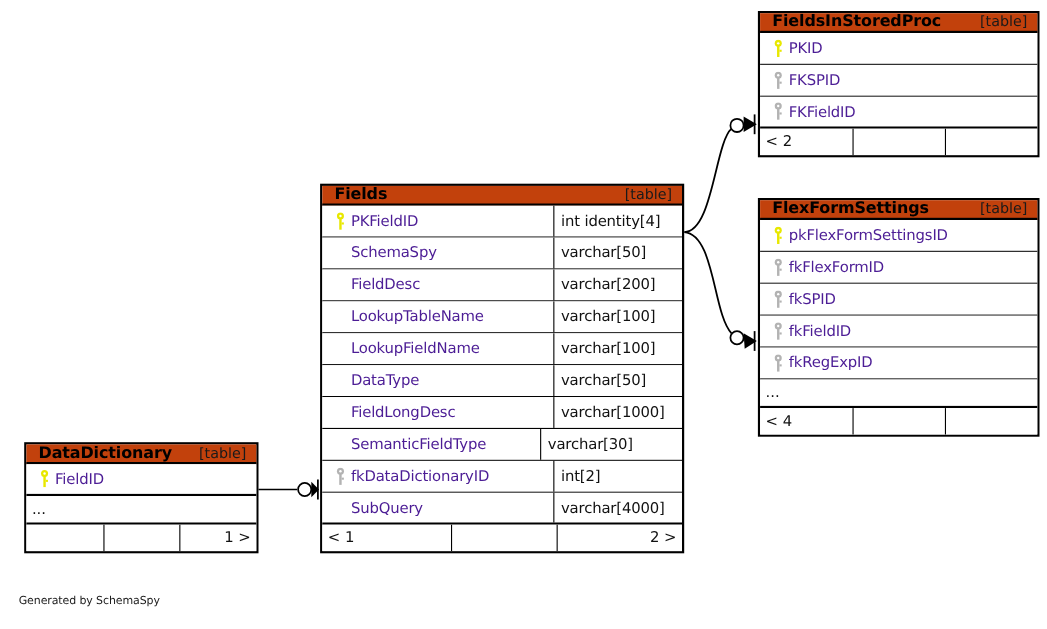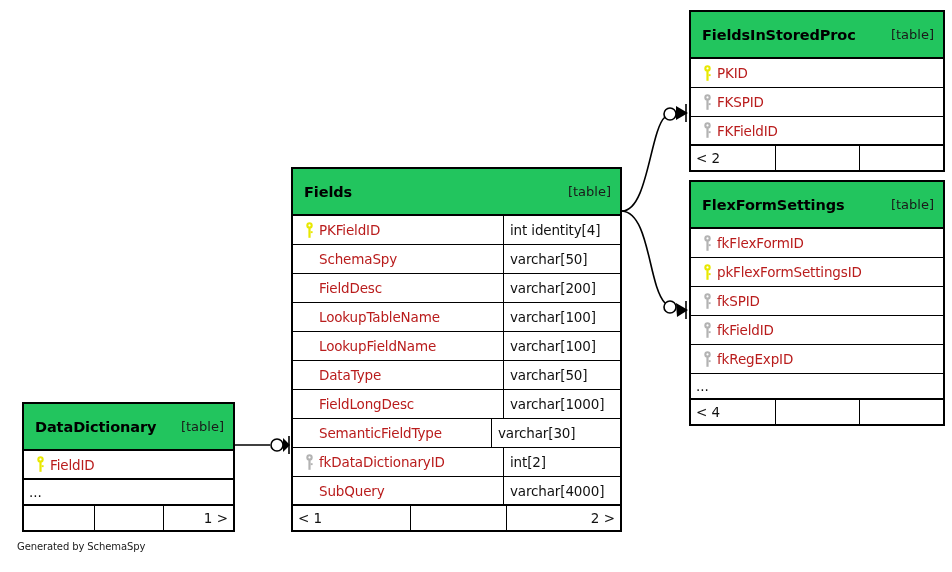--- a/index.html
+++ b/index.html
@@ -20,25 +20,25 @@
   .table-box {
     position: absolute;
     border: 2px solid #000000;
     background: #ffffff;
     box-sizing: border-box;
   }
   .tbl-header {
     display: flex;
     align-items: center;
     justify-content: space-between;
-    background: #22c55e;
+    background: #c2410c;
     border-bottom: 2px solid #000000;
     box-sizing: border-box;
     padding: 0 9px 0 11px;
-    height: 47px;
+    height: 18px;
   }
   .tbl-name {
     font-weight: bold;
     font-size: 14.5px;
     color: #000000;
     letter-spacing: -0.1px;
     white-space: nowrap;
   }
   .tbl-tag {
     font-size: 13px;
@@ -68,21 +68,21 @@
   .cell-type {
     display: flex;
     align-items: center;
     box-sizing: border-box;
     border-left: 1px solid #000000;
     padding-left: 6px;
     white-space: nowrap;
   }
   .col-label {
     font-size: 13.5px;
-    color: #b91c1c;
+    color: #4c1d95;
     white-space: nowrap;
     letter-spacing: -0.15px;
   }
   .type-label {
     font-size: 13.5px;
     color: #111111;
     letter-spacing: -0.15px;
   }
   .key-slot {
     width: 20px;
@@ -235,41 +235,41 @@
   <div class="table-box" id="tbl-ffs" style="left:689px; top:180px; width:256px;">
     <div class="tbl-header">
       <span class="tbl-name">FlexFormSettings</span>
       <span class="tbl-tag">[table]</span>
     </div>
 
     <div class="row">
       <div class="cell-name">
         <span class="key-slot">
           <svg width="9" height="17" viewBox="0 0 9 17">
-            <circle cx="4.5" cy="3.4" r="3.2" fill="#b3b3b3"></circle>
-            <circle cx="4.5" cy="3.4" r="1.1" fill="#ffffff"></circle>
-            <rect x="3.4" y="5.4" width="2.2" height="10.4" fill="#b3b3b3"></rect>
-            <rect x="5.6" y="9.2" width="2.0" height="1.9" fill="#b3b3b3"></rect>
-          </svg>
-        </span>
-        <span class="col-label">fkFlexFormID</span>
-      </div>
-    </div>
-
-    <div class="row">
-      <div class="cell-name">
-        <span class="key-slot">
-          <svg width="9" height="17" viewBox="0 0 9 17">
             <circle cx="4.5" cy="3.4" r="3.2" fill="#e8e800"></circle>
             <circle cx="4.5" cy="3.4" r="1.1" fill="#ffffff"></circle>
             <rect x="3.4" y="5.4" width="2.2" height="10.4" fill="#e8e800"></rect>
             <rect x="5.6" y="9.2" width="2.0" height="1.9" fill="#e8e800"></rect>
           </svg>
         </span>
         <span class="col-label">pkFlexFormSettingsID</span>
+      </div>
+    </div>
+
+    <div class="row">
+      <div class="cell-name">
+        <span class="key-slot">
+          <svg width="9" height="17" viewBox="0 0 9 17">
+            <circle cx="4.5" cy="3.4" r="3.2" fill="#b3b3b3"></circle>
+            <circle cx="4.5" cy="3.4" r="1.1" fill="#ffffff"></circle>
+            <rect x="3.4" y="5.4" width="2.2" height="10.4" fill="#b3b3b3"></rect>
+            <rect x="5.6" y="9.2" width="2.0" height="1.9" fill="#b3b3b3"></rect>
+          </svg>
+        </span>
+        <span class="col-label">fkFlexFormID</span>
       </div>
     </div>
 
     <div class="row">
       <div class="cell-name">
         <span class="key-slot">
           <svg width="9" height="17" viewBox="0 0 9 17">
             <circle cx="4.5" cy="3.4" r="3.2" fill="#b3b3b3"></circle>
             <circle cx="4.5" cy="3.4" r="1.1" fill="#ffffff"></circle>
             <rect x="3.4" y="5.4" width="2.2" height="10.4" fill="#b3b3b3"></rect>

